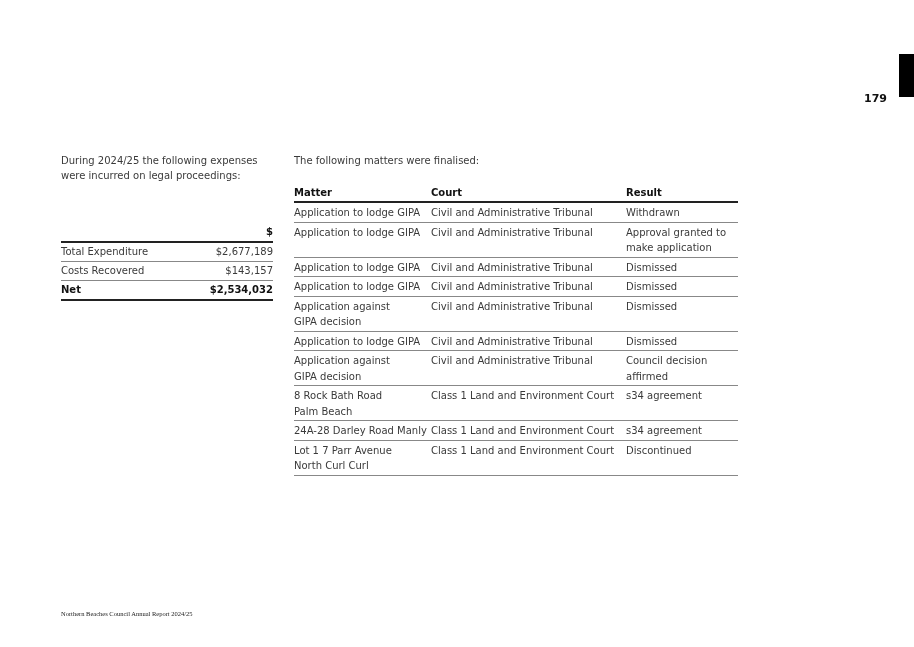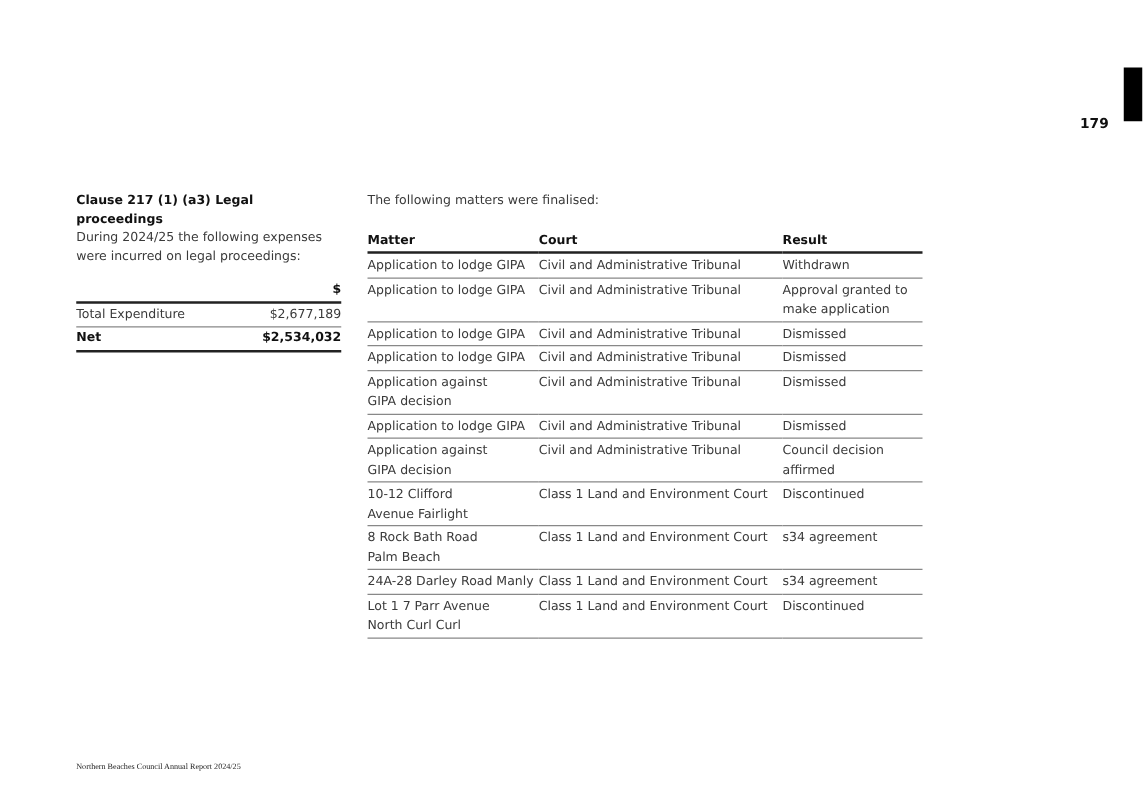--- a/index.html
+++ b/index.html
@@ -26,35 +26,38 @@
   .c1 { width: 137px; } .c2 { width: 195px; } .c3 { width: 112px; }
   .footer { position: absolute; left: 61px; top: 610px; font-size: 6.5px; color: #222; font-family: Liberation Serif, serif; }
 </style>
 </head>
 <body>
 
 <div class="page-num">179</div>
 <div class="tab"></div>
 
 <div class="left">
-  <div class="heading">Clause 217 (1) (a3) Legal proceedings</div>
   <div class="intro">During 2024/25 the following expenses</div>
   <div class="intro">were incurred on legal proceedings:</div>
 </div>
 
 <table class="exp-table">
   <thead>
     <tr>
       <th colspan="2">$</th>
     </tr>
   </thead>
   <tbody>
     <tr>
       <td>Total Expenditure</td>
       <td class="val">$2,677,189</td>
+    </tr>
+    <tr>
+      <td>Costs Recovered</td>
+      <td class="val">$143,157</td>
     </tr>
     <tr class="net">
       <td>Net</td>
       <td class="val">$2,534,032</td>
     </tr>
   </tbody>
 </table>
 
 <div class="right-intro">The following matters were finalised:</div>
 
@@ -143,32 +146,20 @@
         <td class="c2">
           <div>Civil and Administrative Tribunal</div>
         </td>
         <td class="c3">
           <div>Council decision</div>
           <div>affirmed</div>
         </td>
       </tr>
       <tr>
         <td class="c1">
-          <div>10-12 Clifford</div>
-          <div>Avenue Fairlight</div>
-        </td>
-        <td class="c2">
-          <div>Class 1 Land and Environment Court</div>
-        </td>
-        <td class="c3">
-          <div>Discontinued</div>
-        </td>
-      </tr>
-      <tr>
-        <td class="c1">
           <div>8 Rock Bath Road</div>
           <div>Palm Beach</div>
         </td>
         <td class="c2">
           <div>Class 1 Land and Environment Court</div>
         </td>
         <td class="c3">
           <div>s34 agreement</div>
         </td>
       </tr>

